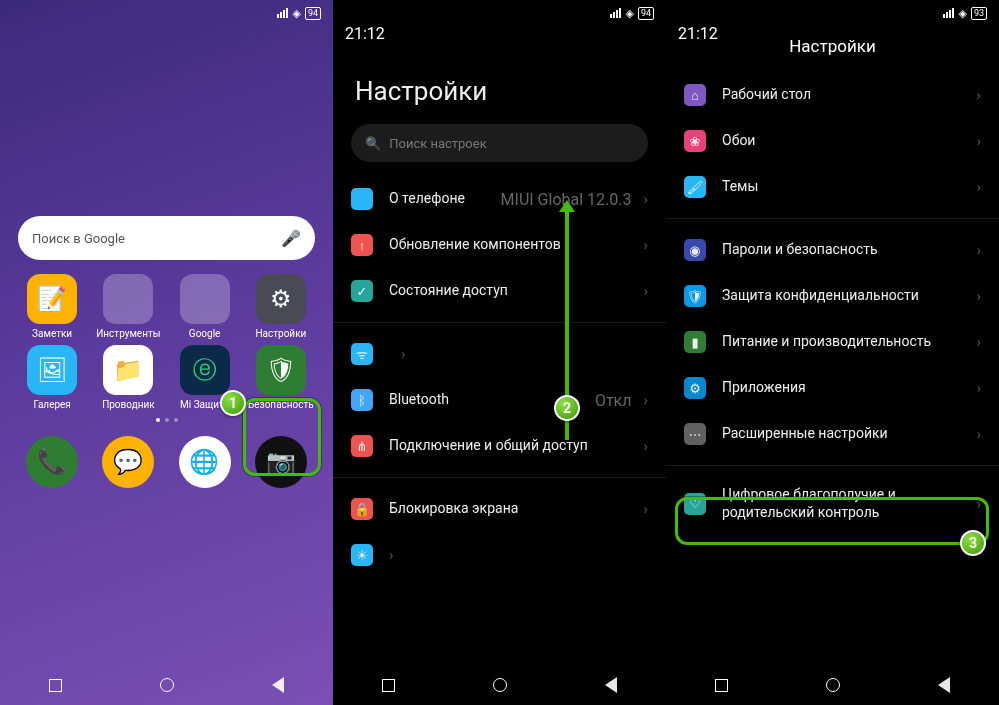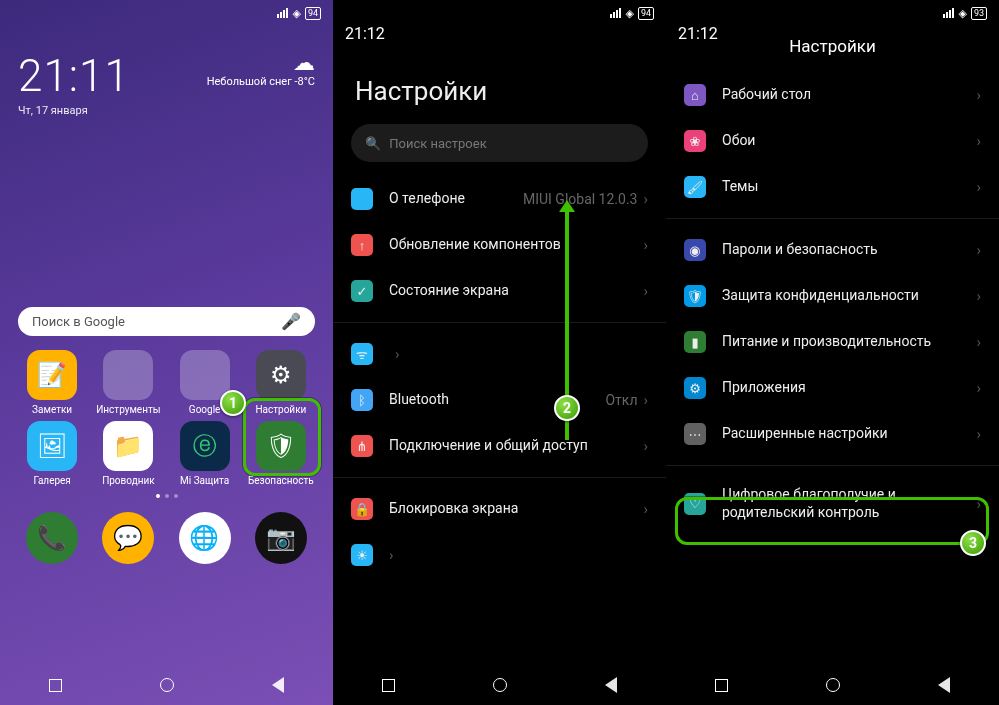--- a/index.html
+++ b/index.html
@@ -29,21 +29,21 @@
   .batt { border:1px solid #fff; border-radius:2px; padding:0 2px; font-size:9px; display:inline-flex; align-items:center; height:13px; }
 
   
   .clock-block { padding: 24px 18px 0 18px; display:flex; justify-content:space-between; }
   .clock-time { font-size:44px; font-weight:300; letter-spacing:1px; }
   .clock-date { font-size:11px; opacity:.9; margin-top:2px; }
   .weather { text-align:right; font-size:11px; }
   .weather-icon { font-size:22px; }
   .search-bar {
     margin: 190px 18px 0 18px; background:#fff; border-radius:22px;
-    height:29px; display:flex; align-items:center; padding:0 14px; color:#555; font-size:13px;
+    height:44px; display:flex; align-items:center; padding:0 14px; color:#555; font-size:13px;
   }
   .mic { margin-left:auto; font-size:16px; color:#333; }
   .app-grid { display:grid; grid-template-columns:repeat(4,1fr); padding:14px 14px 0 14px; gap:6px 0; }
   .app { display:flex; flex-direction:column; align-items:center; font-size:10px; color:#fff; position:relative; }
   .app-icon {
     width:50px; height:50px; border-radius:13px; display:flex;
     align-items:center; justify-content:center; font-size:24px; margin-bottom:4px;
   }
   .folder { background:rgba(255,255,255,.25); display:grid; grid-template-columns:1fr 1fr; grid-template-rows:1fr 1fr; padding:6px; gap:3px; }
   .folder div { border-radius:3px; }
@@ -71,21 +71,21 @@
   .srch-ic { margin-right:8px; opacity:.6; }
   .row {
     display:flex; align-items:center; padding:12px 18px; font-size:14px; color:#eee;
     position:relative;
   }
   .row-icon {
     width:22px; height:22px; border-radius:5px; margin-right:16px;
     display:flex; align-items:center; justify-content:center; font-size:13px; flex-shrink:0;
   }
   .row-label { flex:1; line-height:1.25; }
-  .row-sub { font-size:14px; color:#666; margin-right:6px; }
+  .row-sub { font-size:16px; color:#666; margin-right:12px; }
   .chev { color:#555; font-size:15px; }
   .divider { height:1px; background:#1a1a1a; margin:8px 0; }
 
   
   .hl {
     position:absolute; border:3px solid #3fbf00; border-radius:12px;
     box-shadow:0 0 0 1px rgba(0,0,0,.3); pointer-events:none;
   }
   .badge {
     position:absolute; width:26px; height:26px; border-radius:50%;
@@ -109,31 +109,20 @@
 <div class="panel p1">
   <div class="status-bar dark">
     <span class="sig">
         <span></span>
         <span></span>
         <span></span>
         <span></span>
       </span>
     <span>◈</span>
     <span class="batt">94</span>
-  </div>
-  <div class="clock-block">
-    <div>
-      <div class="clock-time">21:11</div>
-      <div class="clock-date">Чт, 17 января</div>
-    </div>
-    <div class="weather">
-      <div class="weather-icon">☁</div>
-      <span>Небольшой снег</span>
-      <span>-8°C</span>
-    </div>
   </div>
   <div class="search-bar">
     <span>Поиск в Google</span>
     <span class="mic">🎤</span>
   </div>
 
   <div class="app-grid">
     <div class="app">
         <div class="app-icon" style="background:#ffb300">📝</div>
         <span>Заметки</span>
@@ -230,21 +219,21 @@
     <div class="row-sub">MIUI Global 12.0.3</div>
     <div class="chev">›</div>
   </div>
   <div class="row">
     <div class="row-icon" style="background:#ef5350">↑</div>
     <div class="row-label">Обновление компонентов</div>
     <div class="chev">›</div>
   </div>
   <div class="row">
     <div class="row-icon" style="background:#26a69a">✓</div>
-    <div class="row-label">Состояние экрана</div>
+    <div class="row-label">Состояние доступ</div>
     <div class="chev">›</div>
   </div>
   <div class="divider"></div>
   <div class="row">
     <div class="row-icon" style="background:#29b6f6">ᯤ</div>
     <div class="row-sub"></div>
     <div class="chev">›</div>
   </div>
   <div class="row">
     <div class="row-icon" style="background:#42a5f5">ᛒ</div>

